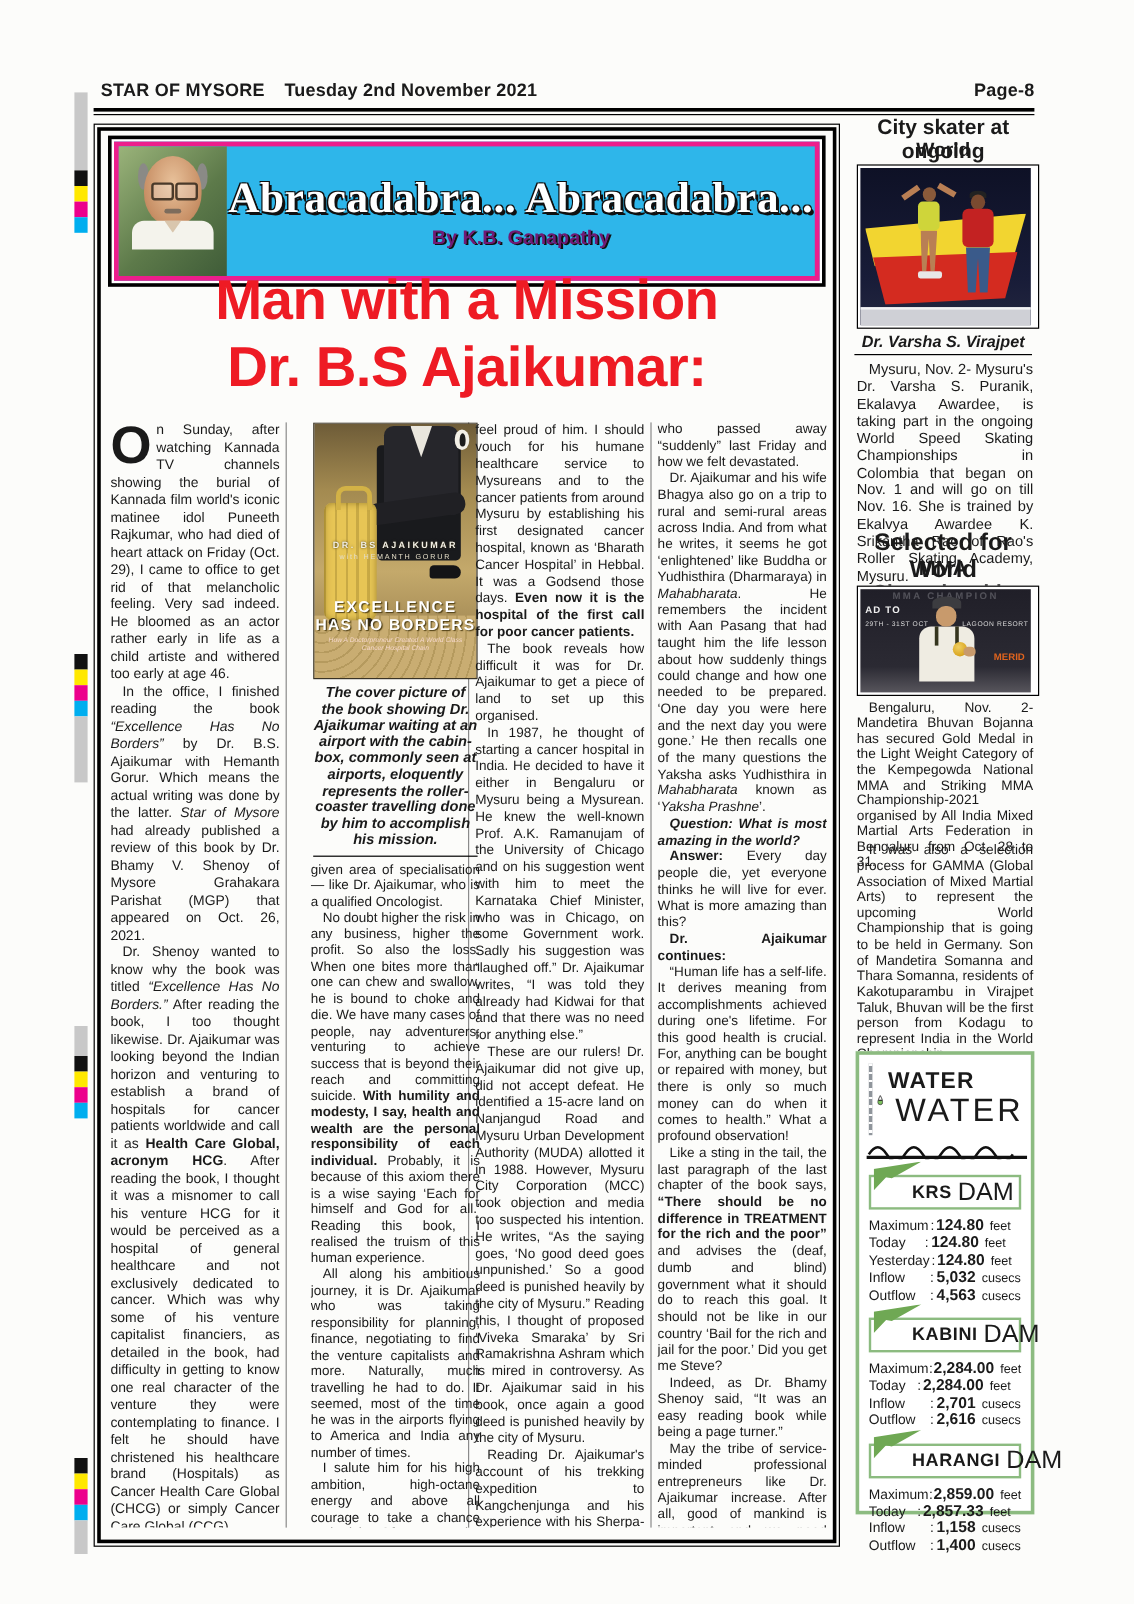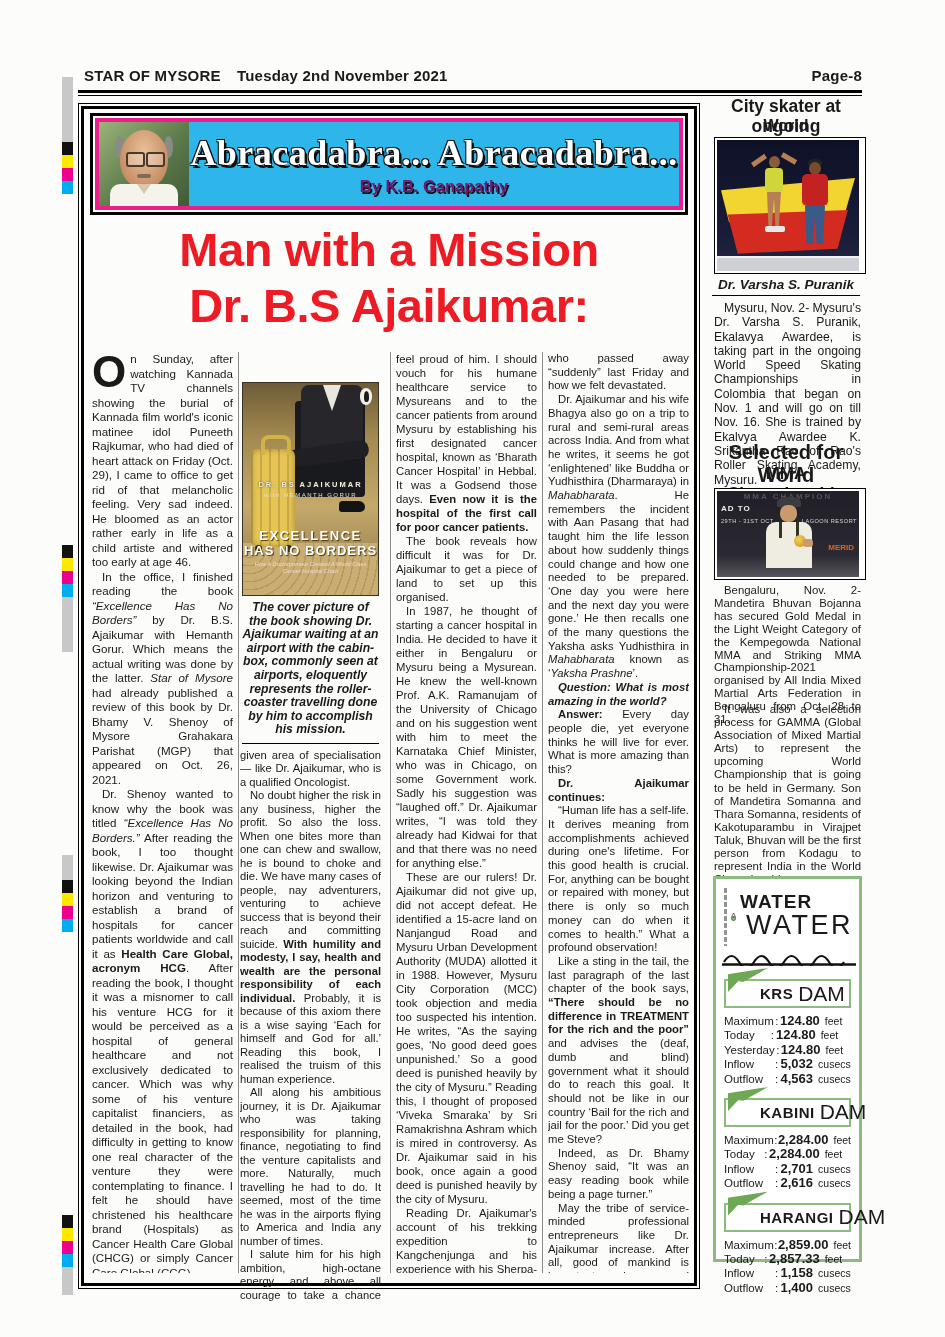--- a/index.html
+++ b/index.html
@@ -8,42 +8,42 @@
   .regbar{position:absolute;left:62px;width:11px;}
   .regbar div{width:11px;}
   
   .pg-head{position:absolute;top:67px;font-size:15px;font-weight:bold;letter-spacing:.2px;}
   .rule-thick{position:absolute;left:78px;width:784px;height:3px;background:#000;}
   .rule-thin{position:absolute;left:78px;width:784px;height:1px;background:#000;}
   
   .article-frame{position:absolute;left:78px;top:103px;width:622px;height:1186px;border:1px solid #000;box-sizing:border-box;}
   .article-frame-inner{position:absolute;inset:2px;border:3px solid #000;}
   
-  .banner{position:absolute;left:90px;top:113px;width:598px;height:102px;border:3px solid #000;box-sizing:border-box;background:#fff;padding:2px;}
+  .banner{position:absolute;left:90px;top:113px;width:598px;height:126px;border:3px solid #000;box-sizing:border-box;background:#fff;padding:2px;}
   .banner-in{width:100%;height:100%;box-sizing:border-box;border:4px solid #ec1e8c;background:#2eb6ea;display:flex;align-items:stretch;}
   .banner-photo{width:90px;flex:0 0 90px;position:relative;overflow:hidden;background:linear-gradient(135deg,#9ab37a,#5d7a4a 55%,#3f5c38);}
   .bp-face{position:absolute;left:21px;top:8px;width:48px;height:58px;border-radius:50% 50% 46% 46%;background:radial-gradient(ellipse at 50% 38%,#e8c19a,#c89066 70%,#a9744e);}
   .bp-hairL,.bp-hairR{position:absolute;top:14px;width:9px;height:22px;background:#8a8a86;border-radius:50%;}
   .bp-hairL{left:16px;} .bp-hairR{left:65px;}
   .bp-glassL,.bp-glassR{position:absolute;top:30px;width:15px;height:11px;border:2px solid #4a3a2a;border-radius:3px;background:rgba(255,255,255,.25);}
   .bp-glassL{left:27px;} .bp-glassR{left:47px;}
   .bp-stache{position:absolute;left:38px;top:52px;width:14px;height:4px;background:#7d6c5c;border-radius:2px;}
   .bp-shirt{position:absolute;left:11px;top:62px;width:68px;height:24px;background:#f4f3ec;border-radius:10px 10px 0 0;}
   .bp-collar{position:absolute;left:38px;top:62px;width:14px;height:10px;background:#d9c6ad;clip-path:polygon(0 0,100% 0,50% 100%);}
   .banner-titles{flex:1;display:flex;flex-direction:column;justify-content:center;align-items:center;}
   .banner-title{font-family:"Liberation Serif",serif;font-weight:bold;font-size:36px;color:#fff;letter-spacing:.5px;white-space:nowrap;text-shadow:2.5px 2.5px 0 #101010,-1px -1px 0 #101010,1px -1px 0 #101010,-1px 1px 0 #101010;}
   .banner-by{font-size:16.5px;font-weight:bold;color:#701a75;margin-top:3px;text-shadow:1.5px 1.5px 0 #101010;}
   
   .headline{position:absolute;left:90px;top:222px;width:598px;text-align:center;color:#ee1b24;font-weight:bold;font-size:47px;line-height:56px;letter-spacing:-.5px;}
   
   .col{position:absolute;top:352px;height:921px;width:141px;overflow:hidden;}
   .col p{margin:0;text-align:justify;}
   .col p.ind{text-indent:10px;}
   .c0{left:92px;font-size:11.6px;line-height:14.5px;}
-  .c1{left:240px;font-size:11.2px;line-height:13.5px;margin-top:30px;}
+  .c1{left:259px;font-size:11.2px;line-height:13.5px;}
   .c2{left:396px;font-size:11.3px;line-height:14px;}
   .c3{left:548px;font-size:11.3px;line-height:13.7px;}
   .colrule{position:absolute;top:352px;height:921px;width:1px;background:#8a8a8a;}
   .sg-n{} .sg-b{font-weight:bold;} .sg-i{font-style:italic;} .sg-bi{font-weight:bold;font-style:italic;}
   .dropcap{float:left;font-size:44px;line-height:34px;font-weight:bold;margin:3px 4px 0 0;}
   
   .bookfig{width:137px;margin:0 auto;}
   .bookcover{position:relative;width:135px;height:212px;border:1px solid #3a3325;overflow:hidden;background:linear-gradient(180deg,#6e5c38 0%,#a38a50 26%,#c4a96b 55%,#8f targets 0;0%,#8a7244 100%);background:linear-gradient(180deg,#6e5c38 0%,#a38a50 26%,#c4a96b 58%,#8a7244 100%);}
   .bc-floor{position:absolute;left:0;bottom:0;width:100%;height:52px;background:repeating-radial-gradient(circle at 6px 6px,#b59a5e 0 1.5px,#c9ad72 1.5px 8px);}
   .bc-chair{position:absolute;left:52px;top:18px;width:70px;height:96px;background:#191a1d;border-radius:4px;}
@@ -257,21 +257,21 @@
     <div class="sk-body1"></div>
     <div class="sk-legs1"></div>
     <div class="sk-skate1"></div>
     <div class="sk-cap2"></div>
     <div class="sk-head2"></div>
     <div class="sk-body2"></div>
     <div class="sk-legs2"></div>
     <div class="sk-track"></div>
   </div>
 </div>
-<div class="sb-cap" style="top:277px">Dr. Varsha S. Puranik</div>
+<div class="sb-cap" style="top:277px">Dr. Varsha S. Virajpet</div>
 <div class="sb-caprule" style="top:295px"></div>
 <div class="sb-para" style="top:301px;font-size:12.2px;line-height:14.3px">
   <p>Mysuru, Nov. 2- Mysuru's Dr. Varsha S. Puranik, Ekalavya Awardee, is taking part in the ongoing World Speed Skating Championships in Colombia that began on Nov. 1 and will go on till Nov. 16. She is trained by Ekalvya Awardee K. Srikantha Rao of Rao's Roller Skating Academy, Mysuru.</p>
 </div>
 
 <div class="sb-h1" style="top:441px;font-size:20px;line-height:23px">Selected for World</div>
 <div class="sb-h1" style="top:464px;font-size:17px;line-height:20px">MMA Championship</div>
 
 <div class="photo-frame" style="top:488px">
   <div class="photo-inner mma-bg" style="height:86px">

